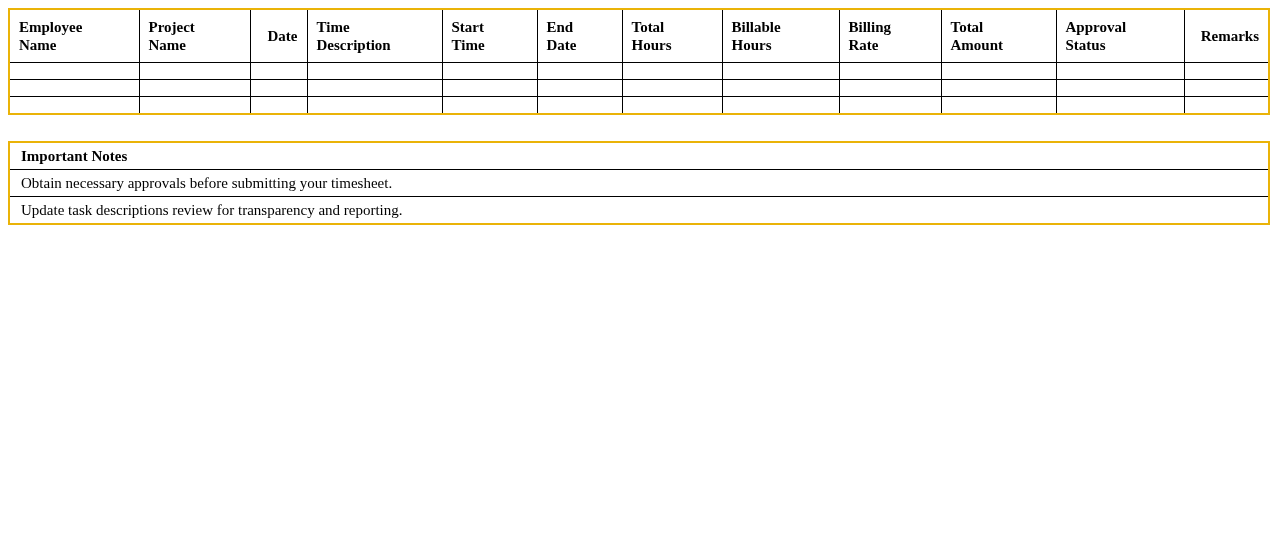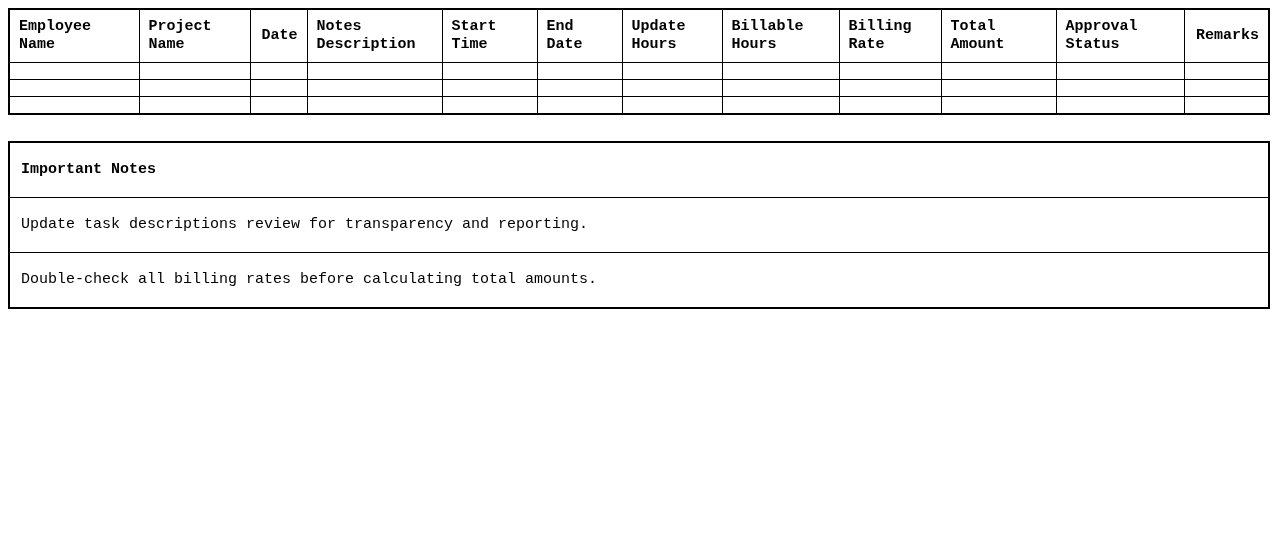--- a/index.html
+++ b/index.html
@@ -11,25 +11,24 @@
   body {
     width: 1278px;
     height: 550px;
     padding: 8px;
     color: #000000;
     font-family: "Liberation Serif", serif;
     font-size: 15px;
   }
   table {
     border-collapse: collapse;
-    border: 2px solid #000000;
+    border: 2px solid #eab308;
     table-layout: fixed;
     width: 1262px;
     background: #ffffff;
-    font-family: Liberation Mono, monospace;
   }
   th, td {
     border: 1px solid #000000;
     padding: 8px 9px;
     vertical-align: middle;
     text-align: left;
     line-height: 1.2;
   }
   th { font-weight: bold; }
 
@@ -48,21 +47,21 @@
   col.c12 { width: 85px;  }
 
   
   .hdr { width: min-content; }
   th.center { text-align: right; }
   th.center .hdr { width: auto; margin: 0 auto; }
 
   .timesheet tbody td { height: 17px; }
 
   .notes { margin-top: 26px; }
-  .notes th, .notes td { padding: 18px 11px; }
+  .notes th, .notes td { padding: 4px 11px; }
 </style>
 </head>
 <body>
 
 <table class="timesheet">
   <colgroup>
     <col class="c1">
       <col class="c2">
       <col class="c3">
       <col class="c4">
@@ -80,30 +79,30 @@
       <th>
           <div class="hdr">Employee Name</div>
         </th>
       <th>
           <div class="hdr">Project Name</div>
         </th>
       <th class="center">
           <div class="hdr">Date</div>
         </th>
       <th>
-          <div class="hdr">Notes Description</div>
+          <div class="hdr">Time Description</div>
         </th>
       <th>
           <div class="hdr">Start Time</div>
         </th>
       <th>
           <div class="hdr">End Date</div>
         </th>
       <th>
-          <div class="hdr">Update Hours</div>
+          <div class="hdr">Total Hours</div>
         </th>
       <th>
           <div class="hdr">Billable Hours</div>
         </th>
       <th>
           <div class="hdr">Billing Rate</div>
         </th>
       <th>
           <div class="hdr">Total Amount</div>
         </th>
@@ -160,19 +159,19 @@
     </tr>
   </tbody>
 </table>
 
 <table class="notes">
   <tbody>
     <tr>
       <th>Important Notes</th>
     </tr>
     <tr>
-      <td>Update task descriptions review for transparency and reporting.</td>
+      <td>Obtain necessary approvals before submitting your timesheet.</td>
     </tr>
     <tr>
-      <td>Double-check all billing rates before calculating total amounts.</td>
+      <td>Update task descriptions review for transparency and reporting.</td>
     </tr>
   </tbody>
 </table>
 
 </body></html>

